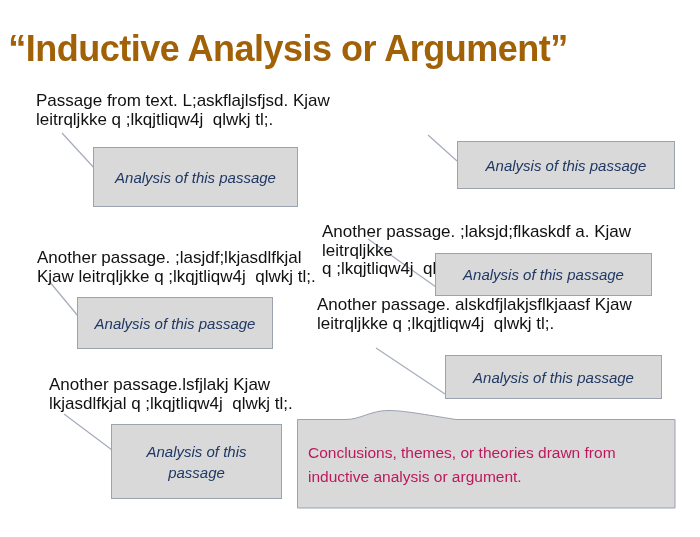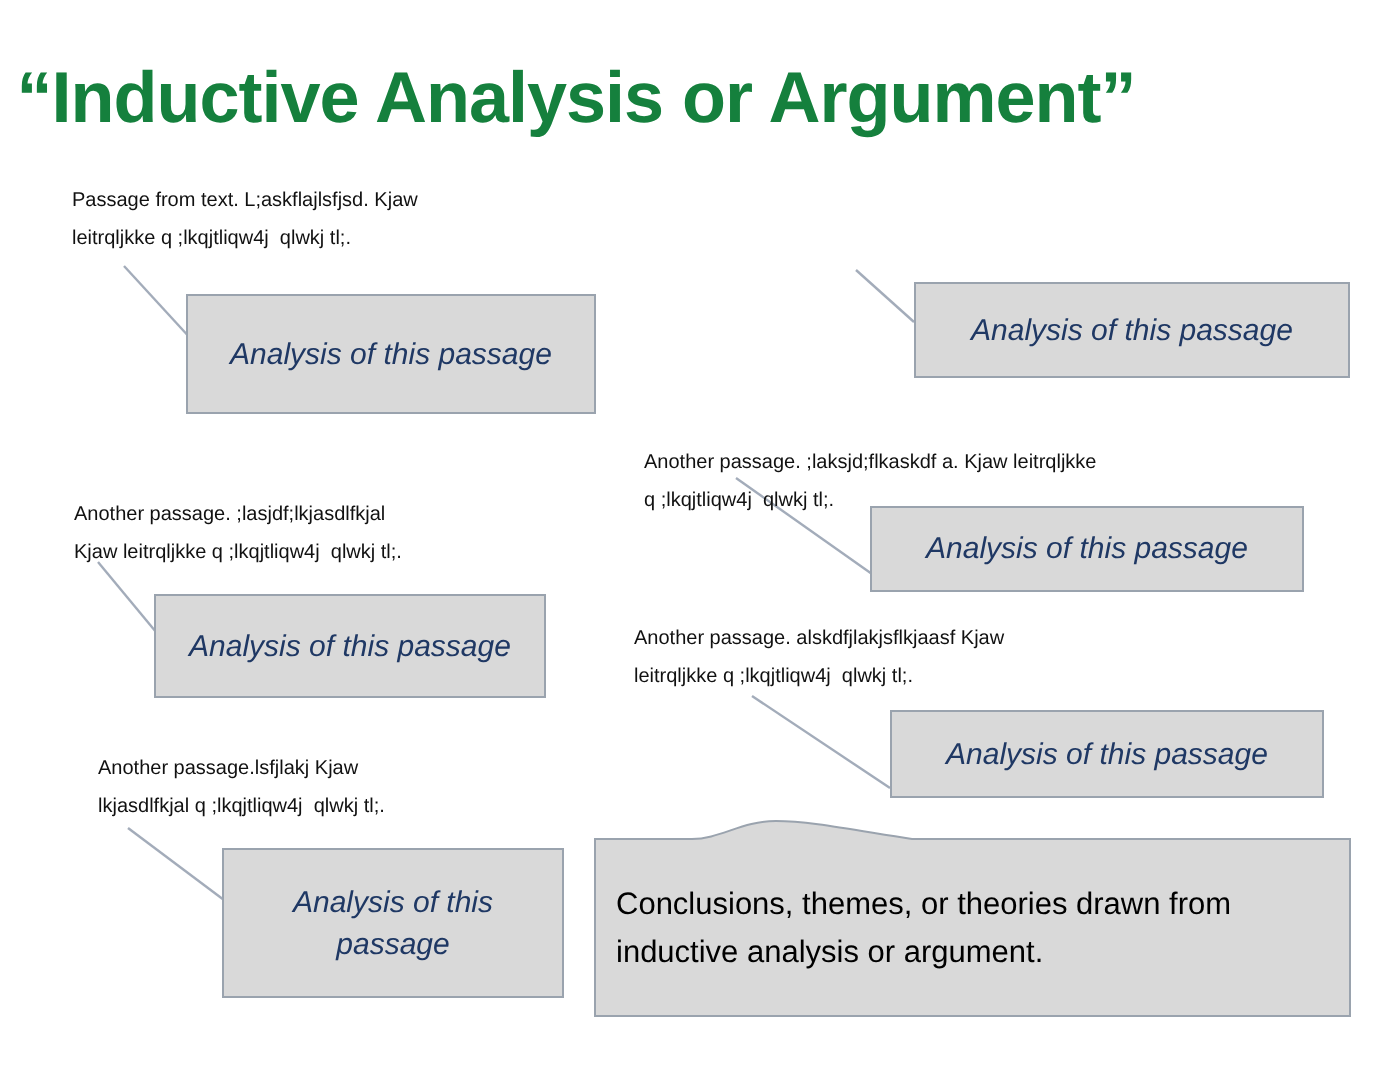--- a/index.html
+++ b/index.html
@@ -12,34 +12,34 @@
     font-family: "Liberation Sans", sans-serif;
   }
   .title {
     position: absolute;
     left: 0; top: 28px;
     width: 576px;
     margin: 0;
     text-align: center;
     font-size: 36px;
     font-weight: bold;
-    color: #15803d;
+    color: #a16207;
     letter-spacing: -0.5px;
   }
   .overlay {
     position: absolute;
     left: 0; top: 0;
     width: 700px; height: 537px;
     pointer-events: none;
   }
   .overlay line { stroke: #a3acba; stroke-width: 1.2; }
   .conclusion-shape { fill: #d9d9d9; stroke: #9aa3ae; stroke-width: 1; }
   .passage {
     position: absolute;
-    font-size: 10px;
+    font-size: 17px;
     line-height: 18.5px;
     color: #111111;
     white-space: pre-wrap;
   }
   .abox {
     position: absolute;
     background: #d9d9d9;
     border: 1px solid #9aa3ae;
     display: flex;
     align-items: center;
@@ -49,35 +49,35 @@
     padding: 2px 8px;
     font-style: italic;
     font-size: 15px;
     line-height: 21px;
     color: #1f3864;
   }
   .p0 { left: 36px;  top: 92px;  width: 305px; }
   .p1 { left: 339px; top: 95px;  width: 350px; }
   .p2 { left: 322px; top: 201px; width: 372px; margin-top: 22px; }
   .p3 { left: 37px;  top: 249px; width: 305px; }
-  .p4 { left: 317px; top: 311px; width: 350px; }
+  .p4 { left: 317px; top: 296px; width: 350px; }
   .p5 { left: 49px;  top: 376px; width: 295px; }
   .b0 { left: 93px;  top: 147px; width: 205px; height: 60px; }
   .b1 { left: 457px; top: 141px; width: 218px; height: 48px; }
   .b2 { left: 435px; top: 253px; width: 217px; height: 43px; }
   .b3 { left: 77px;  top: 297px; width: 196px; height: 52px; }
   .b4 { left: 445px; top: 355px; width: 217px; height: 44px; }
   .b5 { left: 111px; top: 424px; width: 171px; height: 75px; }
   .conclusion-text {
     position: absolute;
     left: 308px; top: 441px;
     width: 370px;
     font-size: 15.5px;
     line-height: 23.5px;
-    color: #000000;
+    color: #be185d;
     white-space: pre-wrap;
   }
 </style>
 </head>
 <body>
 
 <div class="slide">
 
   <h1 class="title">“Inductive Analysis or Argument”</h1>
 

